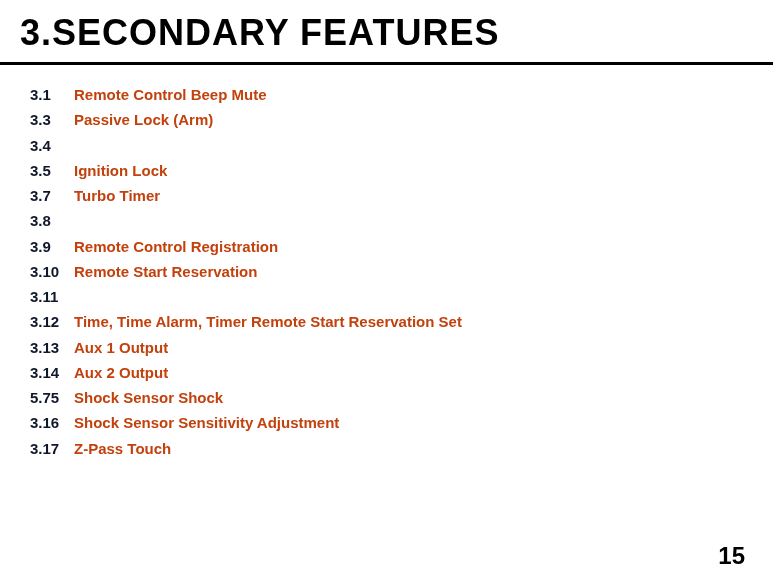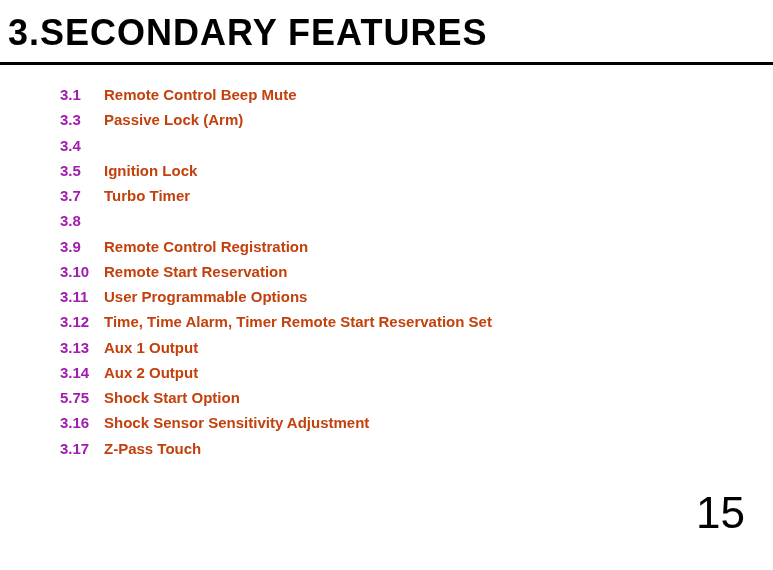--- a/index.html
+++ b/index.html
@@ -18,21 +18,21 @@
 
     .page-container {
       width: 773px;
       height: 570px;
       background: #ffffff;
       position: relative;
     }
 
     .header {
       background: #ffffff;
-      padding: 12px 20px 8px 8px;
+      padding: 12px 20px 8px 20px;
       border-bottom: 3px solid #000000;
     }
 
     .header-title {
       font-size: 36px;
       font-weight: bold;
       color: #000000;
       letter-spacing: 1px;
     }
 
@@ -43,38 +43,37 @@
     .toc-item {
       display: flex;
       align-items: baseline;
       margin-bottom: 2px;
       line-height: 1.55;
     }
 
     .toc-number {
       font-size: 15px;
       font-weight: bold;
-      color: #a21caf;
+      color: #0f172a;
       min-width: 44px;
       flex-shrink: 0;
-      margin-left: 30px;
     }
 
     .toc-label {
       font-size: 15px;
       font-weight: bold;
       color: #c2410c;
     }
 
     .page-number {
       position: absolute;
-      bottom: 32px;
+      bottom: 0;
       right: 28px;
-      font-size: 44px;
-      font-weight: normal;
+      font-size: 24px;
+      font-weight: bold;
       color: #000000;
     }
   </style>
 </head>
 <body>
 
 <div class="page-container">
 
   <div class="header">
     <span class="header-title">3.SECONDARY FEATURES</span>
@@ -106,37 +105,36 @@
       <div class="toc-item">
         <span class="toc-number">3.9</span>
         <span class="toc-label">Remote Control Registration</span>
       </div>
       <div class="toc-item">
         <span class="toc-number">3.10</span>
         <span class="toc-label">Remote Start Reservation</span>
       </div>
       <div class="toc-item">
         <span class="toc-number">3.11</span>
-        <span class="toc-label">User Programmable Options</span>
       </div>
       <div class="toc-item">
         <span class="toc-number">3.12</span>
         <span class="toc-label">Time, Time Alarm, Timer Remote Start Reservation Set</span>
       </div>
       <div class="toc-item">
         <span class="toc-number">3.13</span>
         <span class="toc-label">Aux 1 Output</span>
       </div>
       <div class="toc-item">
         <span class="toc-number">3.14</span>
         <span class="toc-label">Aux 2 Output</span>
       </div>
       <div class="toc-item">
         <span class="toc-number">5.75</span>
-        <span class="toc-label">Shock Start Option</span>
+        <span class="toc-label">Shock Sensor Shock</span>
       </div>
       <div class="toc-item">
         <span class="toc-number">3.16</span>
         <span class="toc-label">Shock Sensor Sensitivity Adjustment</span>
       </div>
       <div class="toc-item">
         <span class="toc-number">3.17</span>
         <span class="toc-label">Z-Pass Touch</span>
       </div>
     </div>

